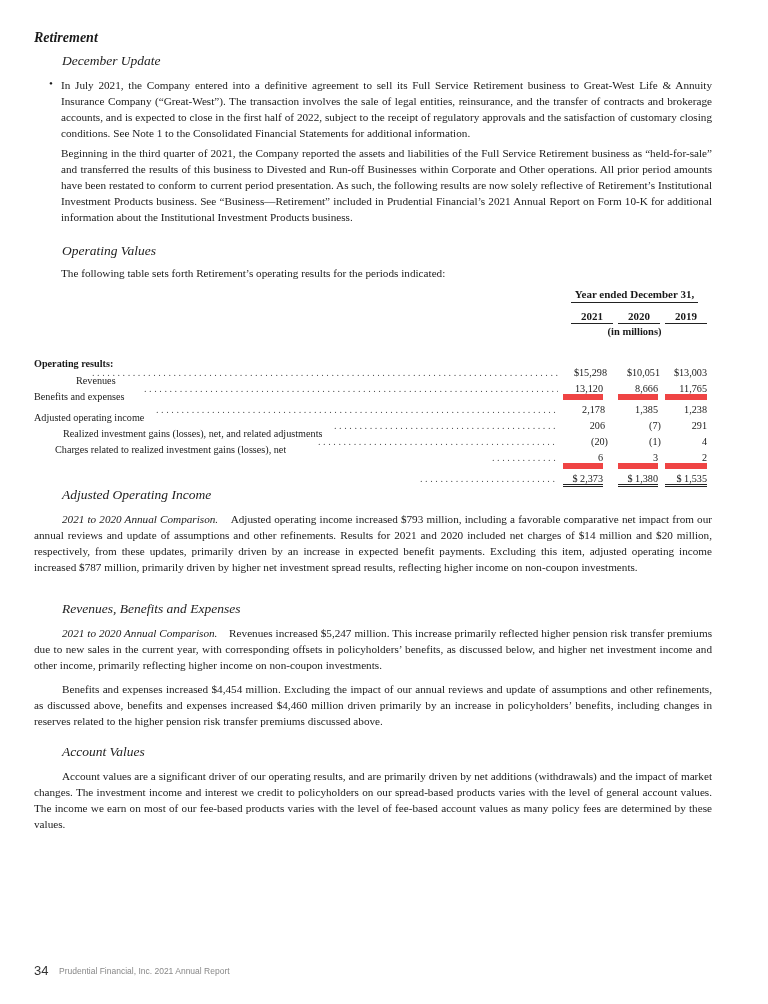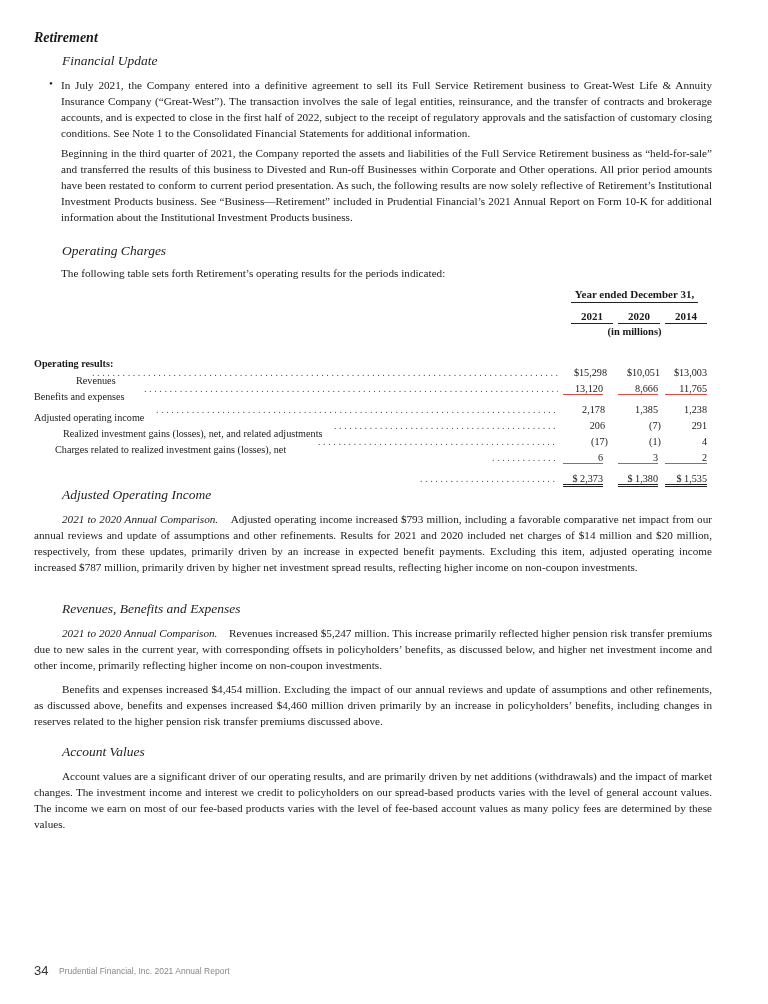--- a/index.html
+++ b/index.html
@@ -11,43 +11,43 @@
   .para { font-size:11.2px; line-height:16px; text-align:justify; }
   .bullet-dot { left:49px; font-size:11.2px; }
   .fin-table { left:34px; top:288px; width:700px; font-size:10.2px; }
   .tbl-head-title { position:absolute; left:571px; top:0; width:127px; text-align:center; font-weight:bold; font-size:11px; border-bottom:1px solid #222; padding-bottom:2px; }
   .yr { position:absolute; top:22px; width:42px; text-align:center; font-weight:bold; font-size:11px; border-bottom:1.5px solid #222; padding-bottom:1px;}
   .units { position:absolute; left:571px; top:38px; width:127px; text-align:center; font-weight:bold; font-size:10.5px; }
   .row { position:absolute; left:0; width:700px; height:16px; }
   .row .lbl { position:absolute; left:0; top:8px; white-space:nowrap; overflow:hidden; }
   .row .dots { position:absolute; top:0; overflow:hidden; white-space:nowrap; color:#444; }
   .val { position:absolute; top:0; width:44px; text-align:right; }
-  .ul { border-bottom:1px solid #ef4444; }
+  .ul { border-bottom:6px solid #ef4444; }
   .dul { border-bottom:3px double #222; }
   .footer-num { left:34px; top:963px; font-family:"Liberation Sans", sans-serif; font-size:13px; color:#333; }
   .footer-txt { left:59px; top:966px; font-family:"Liberation Sans", sans-serif; font-size:8.5px; color:#888; }
 </style>
 </head>
 <body>
 
 <div class="abs h-main">Retirement</div>
 
-<div class="abs h-sub" style="left:62px; top:53px;">Financial Update</div>
+<div class="abs h-sub" style="left:62px; top:53px;">December Update</div>
 <div class="abs bullet-dot" style="top:77px;">•</div>
 <div class="abs para" style="left:61px; top:77px; width:651px;">In July 2021, the Company entered into a definitive agreement to sell its Full Service Retirement business to Great-West Life &amp; Annuity Insurance Company (“Great-West”). The transaction involves the sale of legal entities, reinsurance, and the transfer of contracts and brokerage accounts, and is expected to close in the first half of 2022, subject to the receipt of regulatory approvals and the satisfaction of customary closing conditions. See Note 1 to the Consolidated Financial Statements for additional information.</div>
 <div class="abs para" style="left:61px; top:145px; width:651px;">Beginning in the third quarter of 2021, the Company reported the assets and liabilities of the Full Service Retirement business as “held-for-sale” and transferred the results of this business to Divested and Run-off Businesses within Corporate and Other operations. All prior period amounts have been restated to conform to current period presentation. As such, the following results are now solely reflective of Retirement’s Institutional Investment Products business. See “Business—Retirement” included in Prudential Financial’s 2021 Annual Report on Form 10-K for additional information about the Institutional Investment Products business.</div>
 
-<div class="abs h-sub" style="left:62px; top:243px;">Operating Charges</div>
+<div class="abs h-sub" style="left:62px; top:243px;">Operating Values</div>
 <div class="abs para" style="left:61px; top:265px; width:651px;">The following table sets forth Retirement’s operating results for the periods indicated:</div>
 
 <div class="abs fin-table">
   <div class="tbl-head-title" style="left:537px;">Year ended December 31,</div>
   <div class="yr" style="left:537px;">2021</div>
   <div class="yr" style="left:584px;">2020</div>
-  <div class="yr" style="left:631px;">2014</div>
+  <div class="yr" style="left:631px;">2019</div>
   <div class="units" style="left:537px;">(in millions)</div>
 
   <div class="row" style="top:62px; font-weight:bold;">
     <span class="lbl">Operating results:</span>
   </div>
 
   <div class="row" style="top:79px;">
     <span class="lbl" style="left:0;margin-left:42px;">Revenues</span>
     <span class="dots" style="left:58px; width:466px;">. . . . . . . . . . . . . . . . . . . . . . . . . . . . . . . . . . . . . . . . . . . . . . . . . . . . . . . . . . . . . . . . . . . . . . . . . . . . . . . . . . . . . . . . . . . . . . . . . . . . . . . . . . . . . . .</span>
     <span class="val" style="left:529px;">$15,298</span>
@@ -75,21 +75,21 @@
     <span class="lbl" style="left:21px;margin-left:8px;">Realized investment gains (losses), net, and related adjustments</span>
     <span class="dots" style="left:300px; width:224px;">. . . . . . . . . . . . . . . . . . . . . . . . . . . . . . . . . . . . . . . . . . . . . . . . . . .</span>
     <span class="val" style="left:527px;font-family:Liberation Serif, serif;">206</span>
     <span class="val" style="left:583px;">(7)</span>
     <span class="val" style="left:629px;">291</span>
   </div>
 
   <div class="row" style="top:148px;">
     <span class="lbl" style="left:21px;">Charges related to realized investment gains (losses), net</span>
     <span class="dots" style="left:284px; width:240px;">. . . . . . . . . . . . . . . . . . . . . . . . . . . . . . . . . . . . . . . . . . . . . . . . . . . . . .</span>
-    <span class="val" style="left:530px;">(17)</span>
+    <span class="val" style="left:530px;">(20)</span>
     <span class="val" style="left:583px;">(1)</span>
     <span class="val" style="left:629px;">4</span>
   </div>
 
   <div class="row" style="top:164px;">
     <span class="dots" style="left:458px; width:66px;">. . . . . . . . . . . . . . .</span>
     <span class="val ul" style="left:529px; width:40px;">6</span>
     <span class="val ul" style="left:584px; width:40px;">3</span>
     <span class="val ul" style="left:631px; width:42px;">2</span>
   </div>

